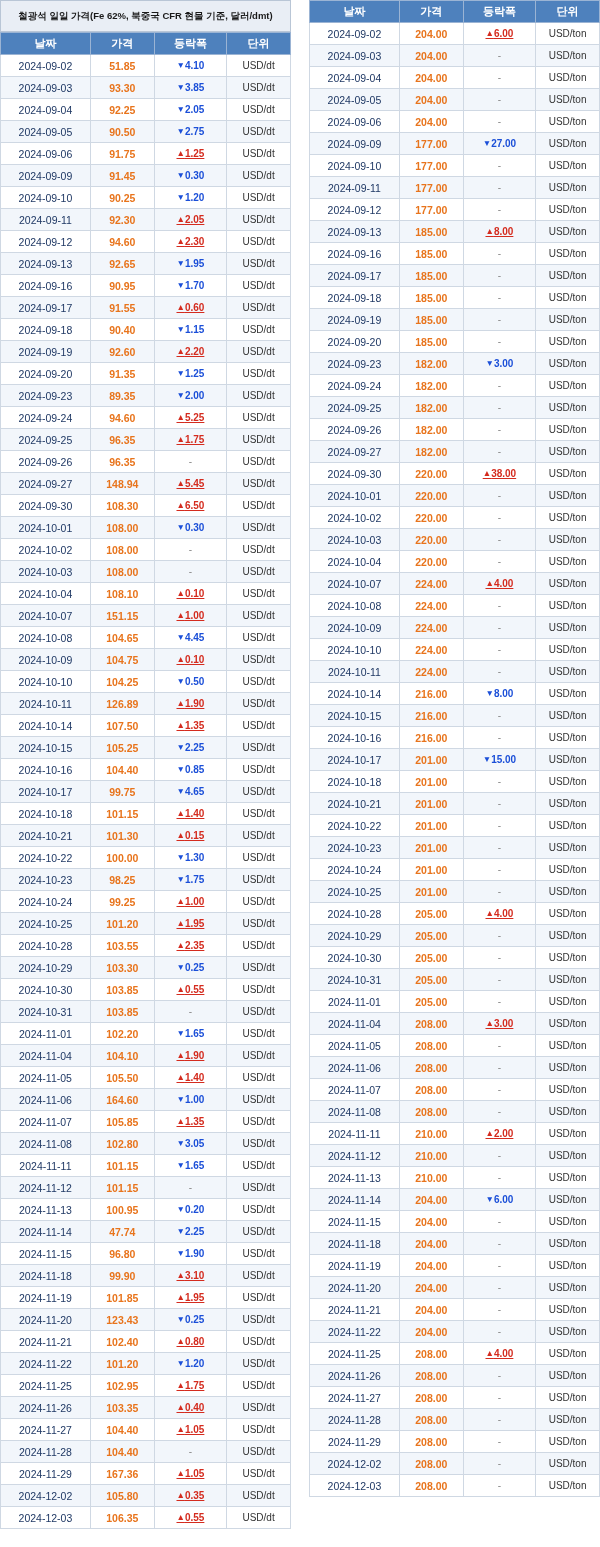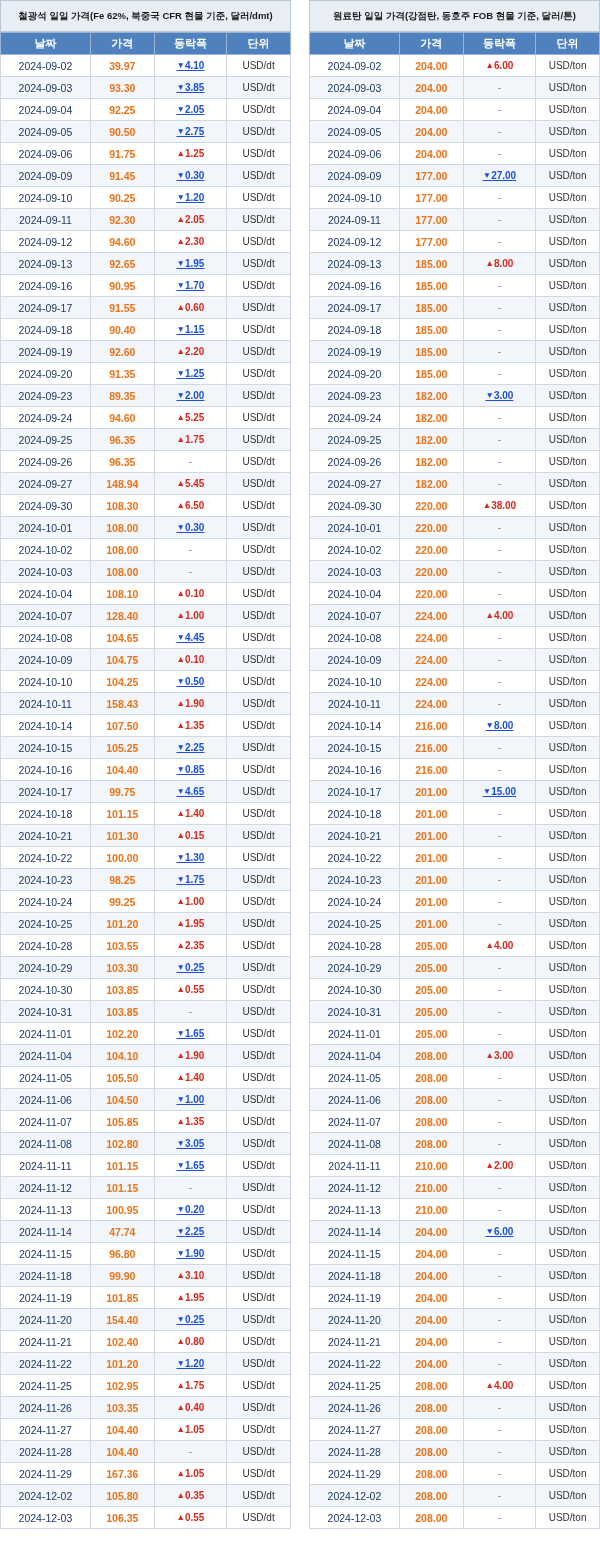--- a/index.html
+++ b/index.html
@@ -55,22 +55,22 @@
     border: 1px solid #cfd8e3;
     text-align: center;
     white-space: nowrap;
     overflow: hidden;
   }
   tbody tr:nth-child(odd) td { background: #ffffff; }
   tbody tr:nth-child(even) td { background: #f2f6fb; }
   .c-date { color: #1f3864; font-size: 10.5px; }
   .c-price { color: #e8741c; font-weight: bold; font-size: 10.5px; }
   .c-chg { font-size: 10px; font-weight: bold; }
-  .c-chg.up { color: #d42b1e; }
-  .c-chg.down { color: #1b4fd8; text-decoration: underline; }
+  .c-chg.up { color: #d42b1e; text-decoration: underline; }
+  .c-chg.down { color: #1b4fd8; }
   .c-chg.flat { color: #888888; font-weight: normal; }
   .c-unit { color: #333333; font-size: 10px; }
   .col-date { width: 31%; }
   .col-price { width: 22%; }
   .col-chg { width: 25%; }
   .col-unit { width: 22%; }
   .arrow { font-size: 8.5px; vertical-align: 1px; }
 </style>
 </head>
 <body>
@@ -90,21 +90,21 @@
         <tr>
           <th>날짜</th>
           <th>가격</th>
           <th>등락폭</th>
           <th>단위</th>
         </tr>
       </thead>
       <tbody id="left-body">
           <tr>
             <td class="c-date">2024-09-02</td>
-            <td class="c-price">39.97</td>
+            <td class="c-price">51.85</td>
             <td class="c-chg down"><span class="arrow">▼</span>4.10</td>
             <td class="c-unit">USD/dt</td>
           </tr>
           <tr>
             <td class="c-date">2024-09-03</td>
             <td class="c-price">93.30</td>
             <td class="c-chg down"><span class="arrow">▼</span>3.85</td>
             <td class="c-unit">USD/dt</td>
           </tr>
           <tr>
@@ -240,21 +240,21 @@
             <td class="c-unit">USD/dt</td>
           </tr>
           <tr>
             <td class="c-date">2024-10-04</td>
             <td class="c-price">108.10</td>
             <td class="c-chg up"><span class="arrow">▲</span>0.10</td>
             <td class="c-unit">USD/dt</td>
           </tr>
           <tr>
             <td class="c-date">2024-10-07</td>
-            <td class="c-price">128.40</td>
+            <td class="c-price">151.15</td>
             <td class="c-chg up"><span class="arrow">▲</span>1.00</td>
             <td class="c-unit">USD/dt</td>
           </tr>
           <tr>
             <td class="c-date">2024-10-08</td>
             <td class="c-price">104.65</td>
             <td class="c-chg down"><span class="arrow">▼</span>4.45</td>
             <td class="c-unit">USD/dt</td>
           </tr>
           <tr>
@@ -264,21 +264,21 @@
             <td class="c-unit">USD/dt</td>
           </tr>
           <tr>
             <td class="c-date">2024-10-10</td>
             <td class="c-price">104.25</td>
             <td class="c-chg down"><span class="arrow">▼</span>0.50</td>
             <td class="c-unit">USD/dt</td>
           </tr>
           <tr>
             <td class="c-date">2024-10-11</td>
-            <td class="c-price">158.43</td>
+            <td class="c-price">126.89</td>
             <td class="c-chg up"><span class="arrow">▲</span>1.90</td>
             <td class="c-unit">USD/dt</td>
           </tr>
           <tr>
             <td class="c-date">2024-10-14</td>
             <td class="c-price">107.50</td>
             <td class="c-chg up"><span class="arrow">▲</span>1.35</td>
             <td class="c-unit">USD/dt</td>
           </tr>
           <tr>
@@ -372,21 +372,21 @@
             <td class="c-unit">USD/dt</td>
           </tr>
           <tr>
             <td class="c-date">2024-11-05</td>
             <td class="c-price">105.50</td>
             <td class="c-chg up"><span class="arrow">▲</span>1.40</td>
             <td class="c-unit">USD/dt</td>
           </tr>
           <tr>
             <td class="c-date">2024-11-06</td>
-            <td class="c-price">104.50</td>
+            <td class="c-price">164.60</td>
             <td class="c-chg down"><span class="arrow">▼</span>1.00</td>
             <td class="c-unit">USD/dt</td>
           </tr>
           <tr>
             <td class="c-date">2024-11-07</td>
             <td class="c-price">105.85</td>
             <td class="c-chg up"><span class="arrow">▲</span>1.35</td>
             <td class="c-unit">USD/dt</td>
           </tr>
           <tr>
@@ -432,21 +432,21 @@
             <td class="c-unit">USD/dt</td>
           </tr>
           <tr>
             <td class="c-date">2024-11-19</td>
             <td class="c-price">101.85</td>
             <td class="c-chg up"><span class="arrow">▲</span>1.95</td>
             <td class="c-unit">USD/dt</td>
           </tr>
           <tr>
             <td class="c-date">2024-11-20</td>
-            <td class="c-price">154.40</td>
+            <td class="c-price">123.43</td>
             <td class="c-chg down"><span class="arrow">▼</span>0.25</td>
             <td class="c-unit">USD/dt</td>
           </tr>
           <tr>
             <td class="c-date">2024-11-21</td>
             <td class="c-price">102.40</td>
             <td class="c-chg up"><span class="arrow">▲</span>0.80</td>
             <td class="c-unit">USD/dt</td>
           </tr>
           <tr>
@@ -495,21 +495,20 @@
             <td class="c-date">2024-12-03</td>
             <td class="c-price">106.35</td>
             <td class="c-chg up"><span class="arrow">▲</span>0.55</td>
             <td class="c-unit">USD/dt</td>
           </tr>
         </tbody>
     </table>
   </div>
 
   <div class="panel">
-    <div class="panel-title">원료탄 일일 가격(강점탄, 동호주 FOB 현물 기준, 달러/톤)</div>
     <table>
       <colgroup>
         <col class="col-date">
           <col class="col-price">
           <col class="col-chg">
           <col class="col-unit">
       </colgroup>
       <thead>
         <tr>
           <th>날짜</th>

